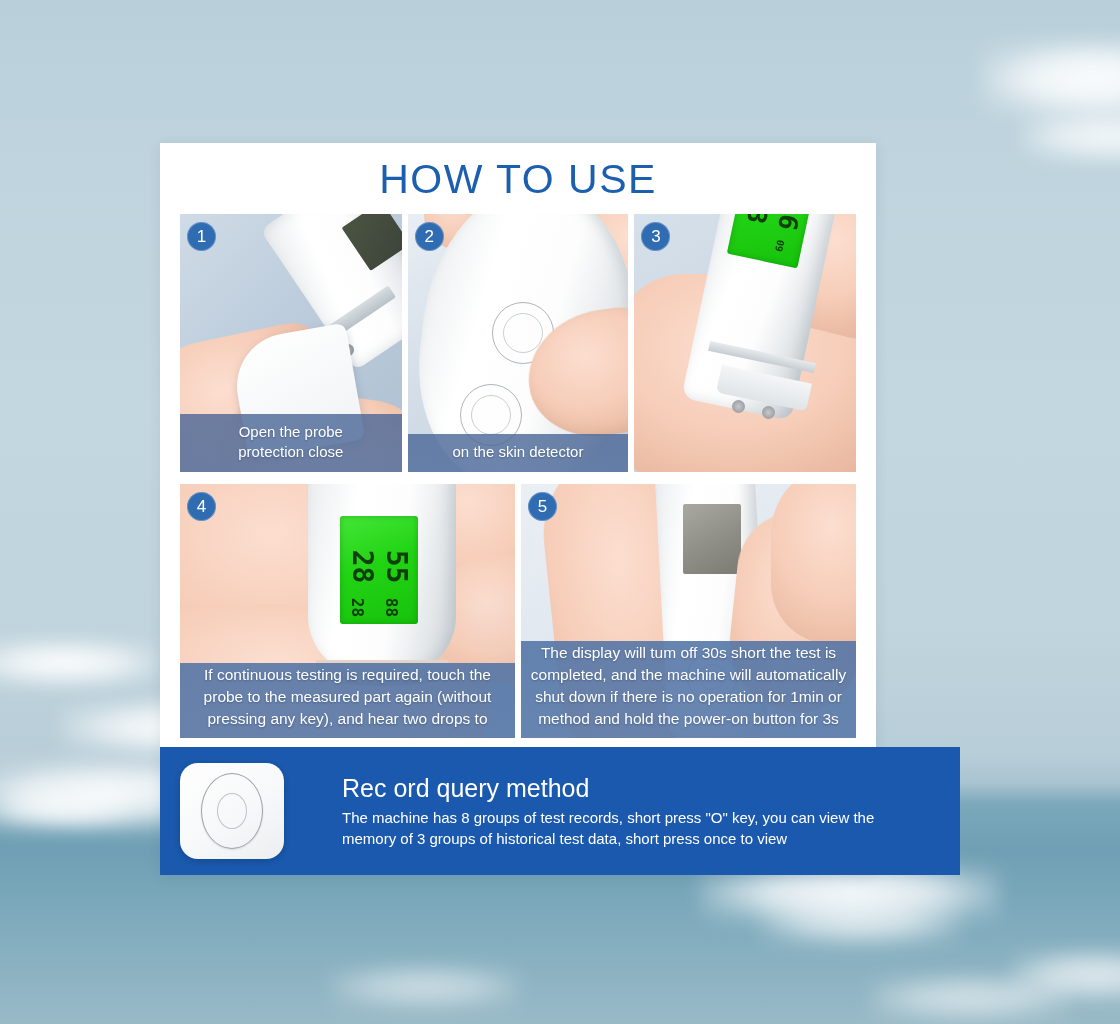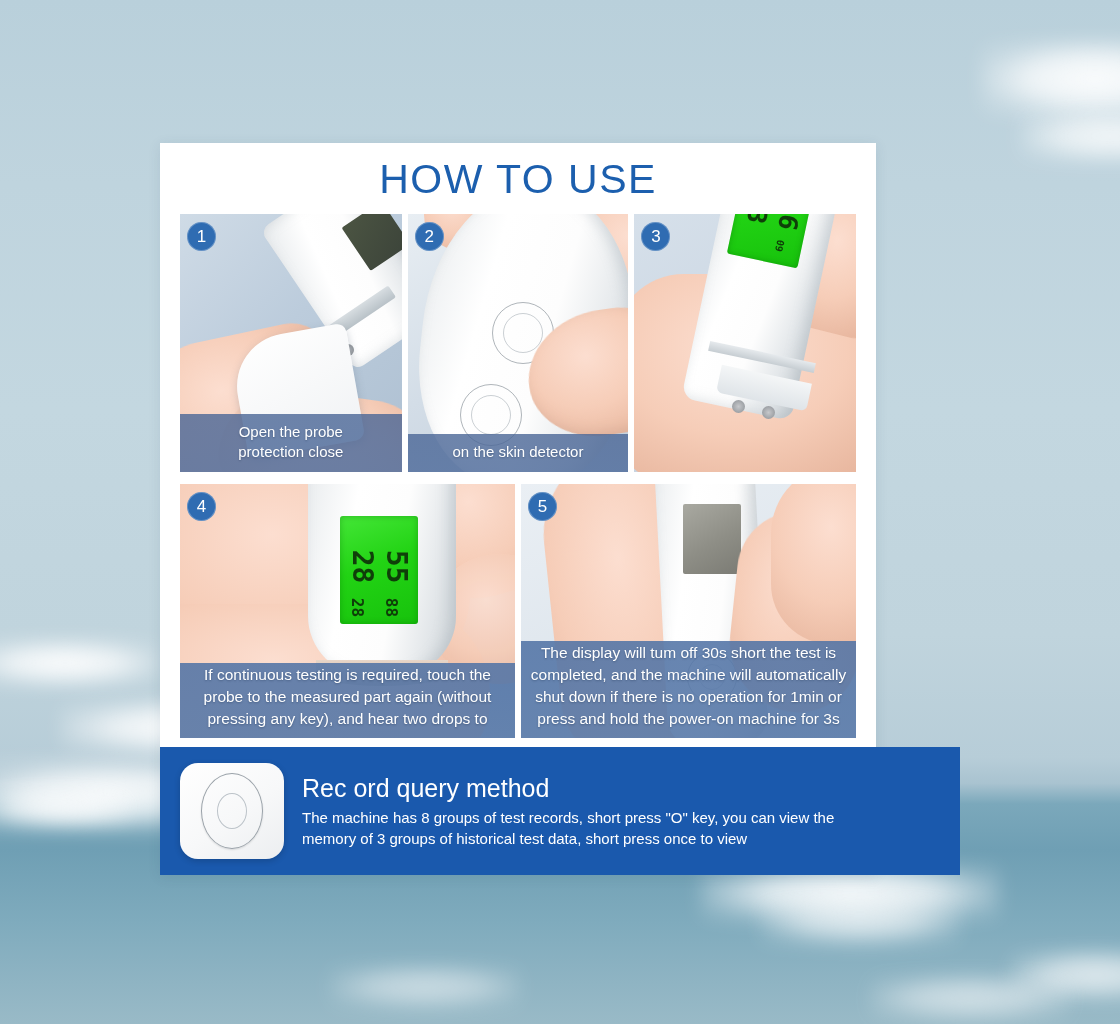--- a/index.html
+++ b/index.html
@@ -157,20 +157,21 @@
   .bg-sky { position:absolute; inset:0;
     background:linear-gradient(150deg,#e8eef3 0%,#d3dde7 50%,#c2cfdc 100%); }
 
   
   #footer {
     position:absolute; left:0; bottom:0;
     width:800px; height:128px;
     background:#1a59ad;
     display:flex; align-items:center;
     padding:0 20px;
+    gap:40px;
   }
   #footer-icon {
     width:104px; height:96px; flex:0 0 104px;
     border-radius:18px;
     background:linear-gradient(145deg,#ffffff 0%, #f7f8f9 55%, #eceef0 100%);
     position:relative;
     box-shadow:0 2px 6px rgba(0,0,0,0.18);
     margin-right:18px;
   }
   #footer-icon .o-outer {
@@ -321,21 +322,21 @@
         <div class="ring" style="left:178px; top:180px; width:26px; height:26px; border-color:rgba(150,160,170,0.5);"></div>
 
         <div class="skin" style="left:212px; top:28px; width:130px; height:200px; border-radius:60px 50px 60px 70px; transform:rotate(6deg);"></div>
         <div class="skin" style="left:250px; top:-20px; width:150px; height:180px; border-radius:70px 60px 50px 60px;"></div>
       </div>
       <div class="badge">5</div>
       <div class="caption">
         <div>The display will tum off 30s short the test is</div>
         <div>completed, and the machine will automatically</div>
         <div>shut  down if there is no operation for 1min or</div>
-        <div>press and hold the power-on machine for 3s</div>
+        <div>method and hold the power-on button for 3s</div>
       </div>
     </div>
   </div>
 
   <div id="footer">
     <div id="footer-icon">
       <div class="o-outer"></div>
       <div class="o-inner"></div>
     </div>
     <div id="footer-text">

